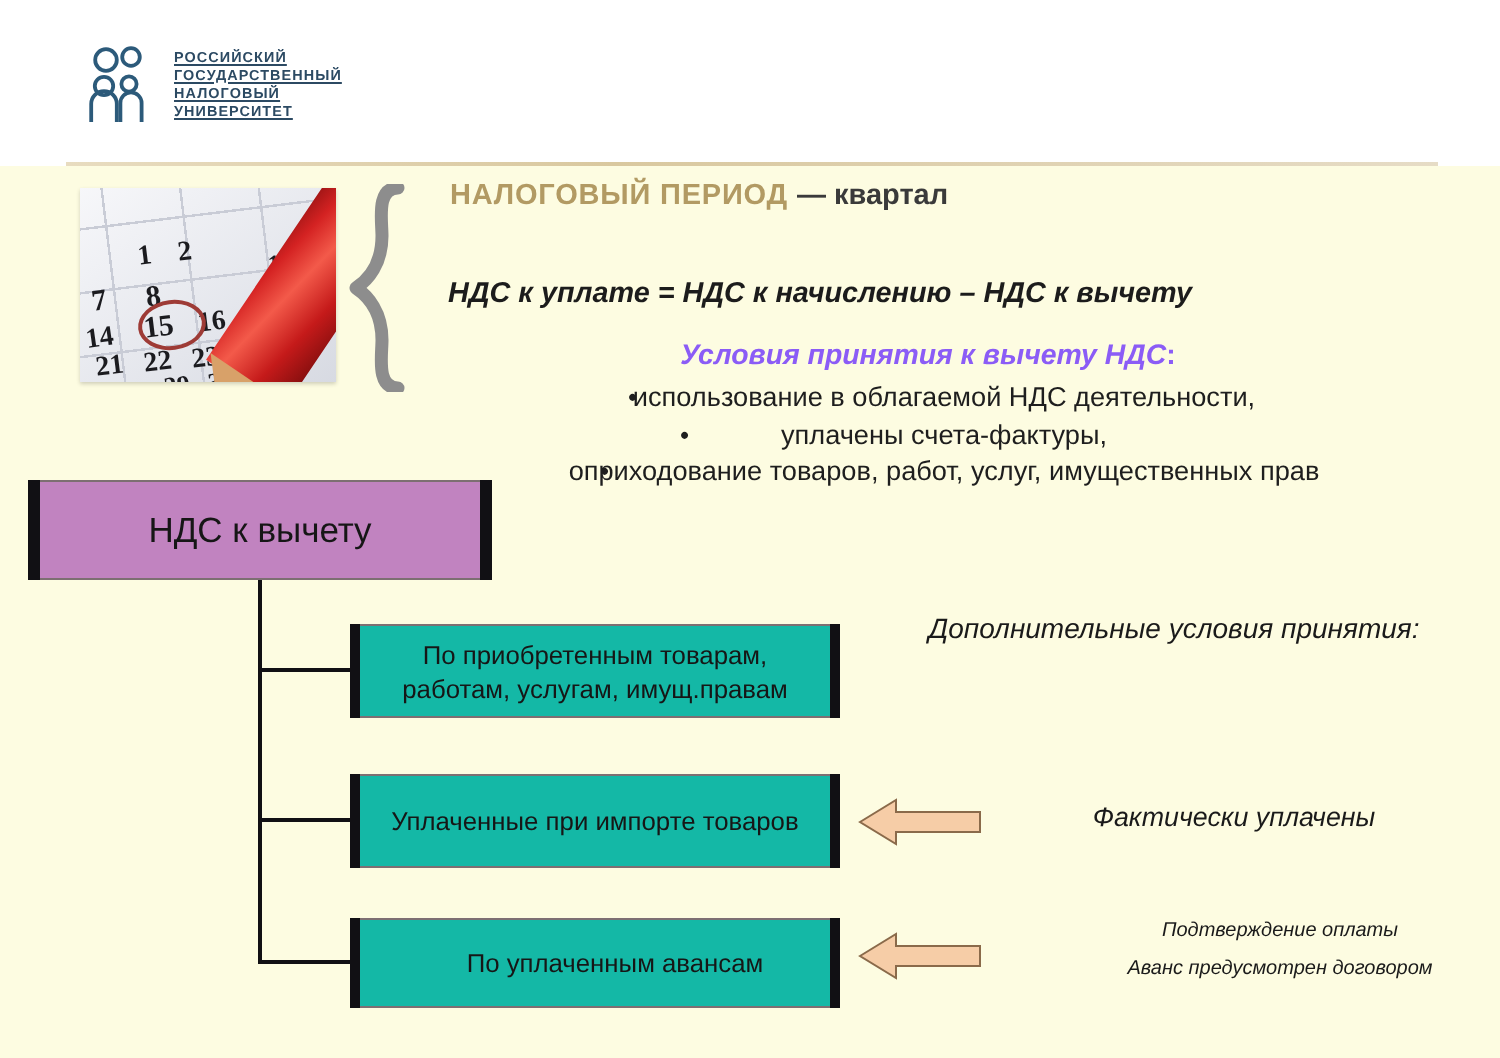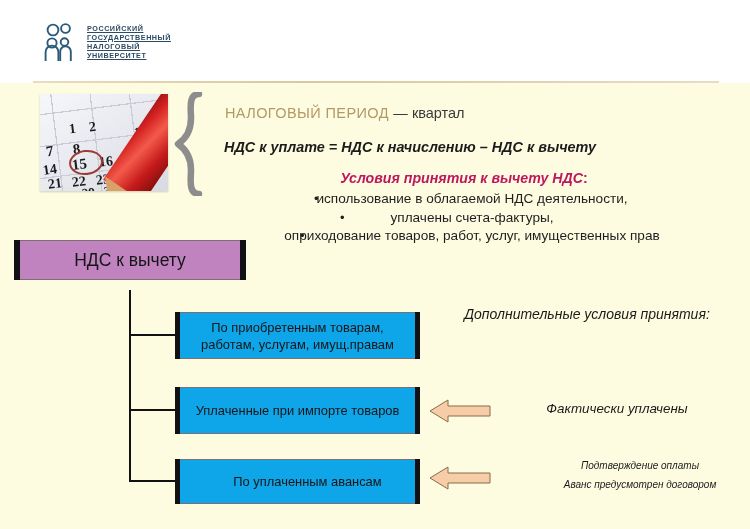--- a/index.html
+++ b/index.html
@@ -84,39 +84,39 @@
     width: 34px; height: 25px;
     border: 2px solid #9e3b36;
     border-radius: 50%;
     transform: rotate(-7deg);
   }
 
   
   .brace { position: absolute; left: 172px; top: 92px; width: 40px; height: 104px; }
 
   
-  .np-line { position: absolute; left: 225px; top: 104px; white-space: nowrap; }
+  .np-line { position: absolute; left: 225px; top: 89px; white-space: nowrap; font-weight: bold; }
   .np-key { font-size: 14.5px; color: #b29a63; letter-spacing: .4px; }
   .np-val { font-size: 14.5px; color: #3a3a3a; }
 
   .formula {
     position: absolute; left: 0; top: 139px; width: 632px;
     padding-left: 188px;
     text-align: center;
     font-size: 14.4px; font-weight: bold; font-style: italic;
     color: #1c1c1c;
     white-space: nowrap;
   }
 
   .cond-head {
     position: absolute; left: 0; top: 170px; width: 750px;
     padding-left: 178px;
     text-align: center;
     font-size: 14.2px; font-weight: bold; font-style: italic;
-    color: #be185d;
+    color: #8b5cf6;
   }
   .cond-head .plain { font-style: normal; font-weight: bold; }
 
   .cond-list {
     position: absolute; left: 262px; top: 190px; width: 420px;
     text-align: center;
   }
   .cond-item {
     position: relative;
     font-size: 13.6px; color: #1e1e1e; line-height: 18.5px;
@@ -138,28 +138,28 @@
     color: #161616;
   }
   .box::before, .box::after {
     content: ""; position: absolute; top: -1px; bottom: -1px;
     width: 5px; background: #111014;
   }
   .box::before { left: 0; }
   .box::after  { right: 0; }
 
   .box-main {
-    left: 14px; top: 240px; width: 232px; height: 40px;
+    left: 14px; top: 240px; width: 232px; height: 50px;
     background: #c183c0;
     font-size: 17.5px;
   }
   .box-main::before, .box-main::after { width: 6px; }
 
   .box-sub {
-    background: #0ea5e9;
+    background: #14b8a6;
     font-size: 12.9px; line-height: 17px;
     width: 245px;
   }
   .sub1 { left: 175px; top: 312px;  height: 47px; }
   .sub2 { left: 175px; top: 387px;  height: 47px; }
   .sub3 { left: 175px; top: 459px;  height: 45px; padding-left: 20px; }
   .box-sub .label { padding: 0 10px; }
 
   
   .conn { position: absolute; background: #111014; }

